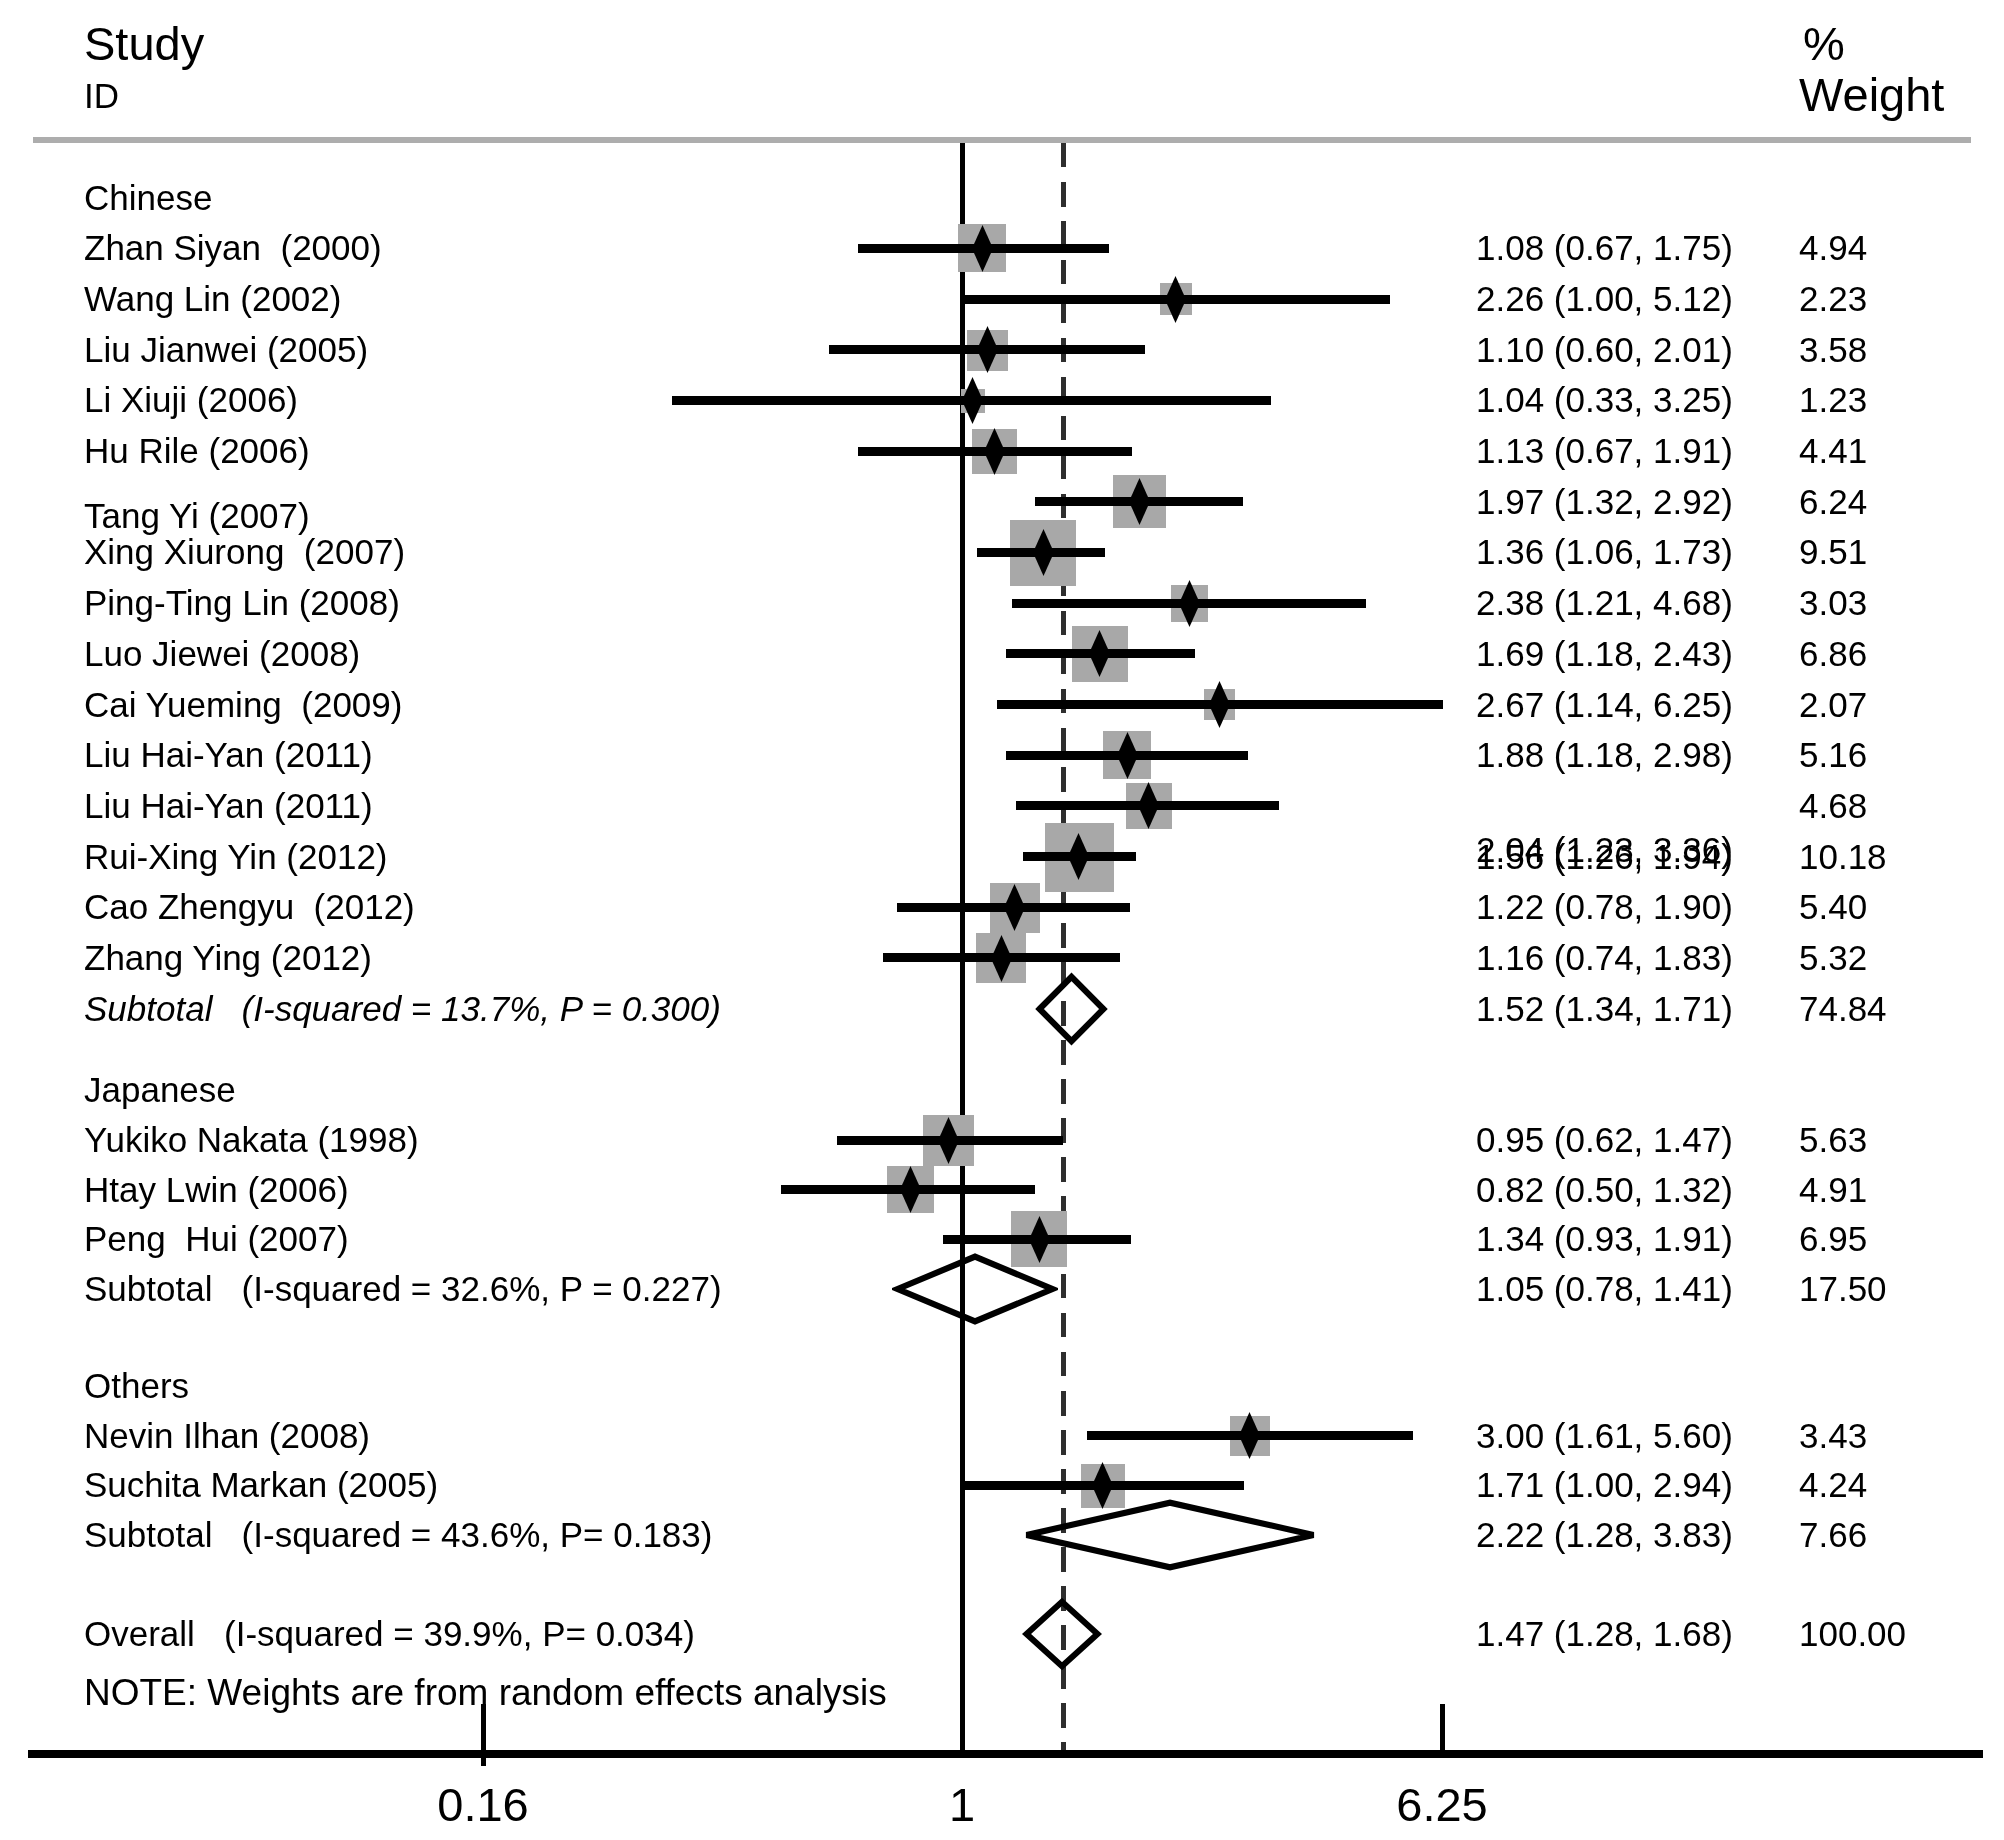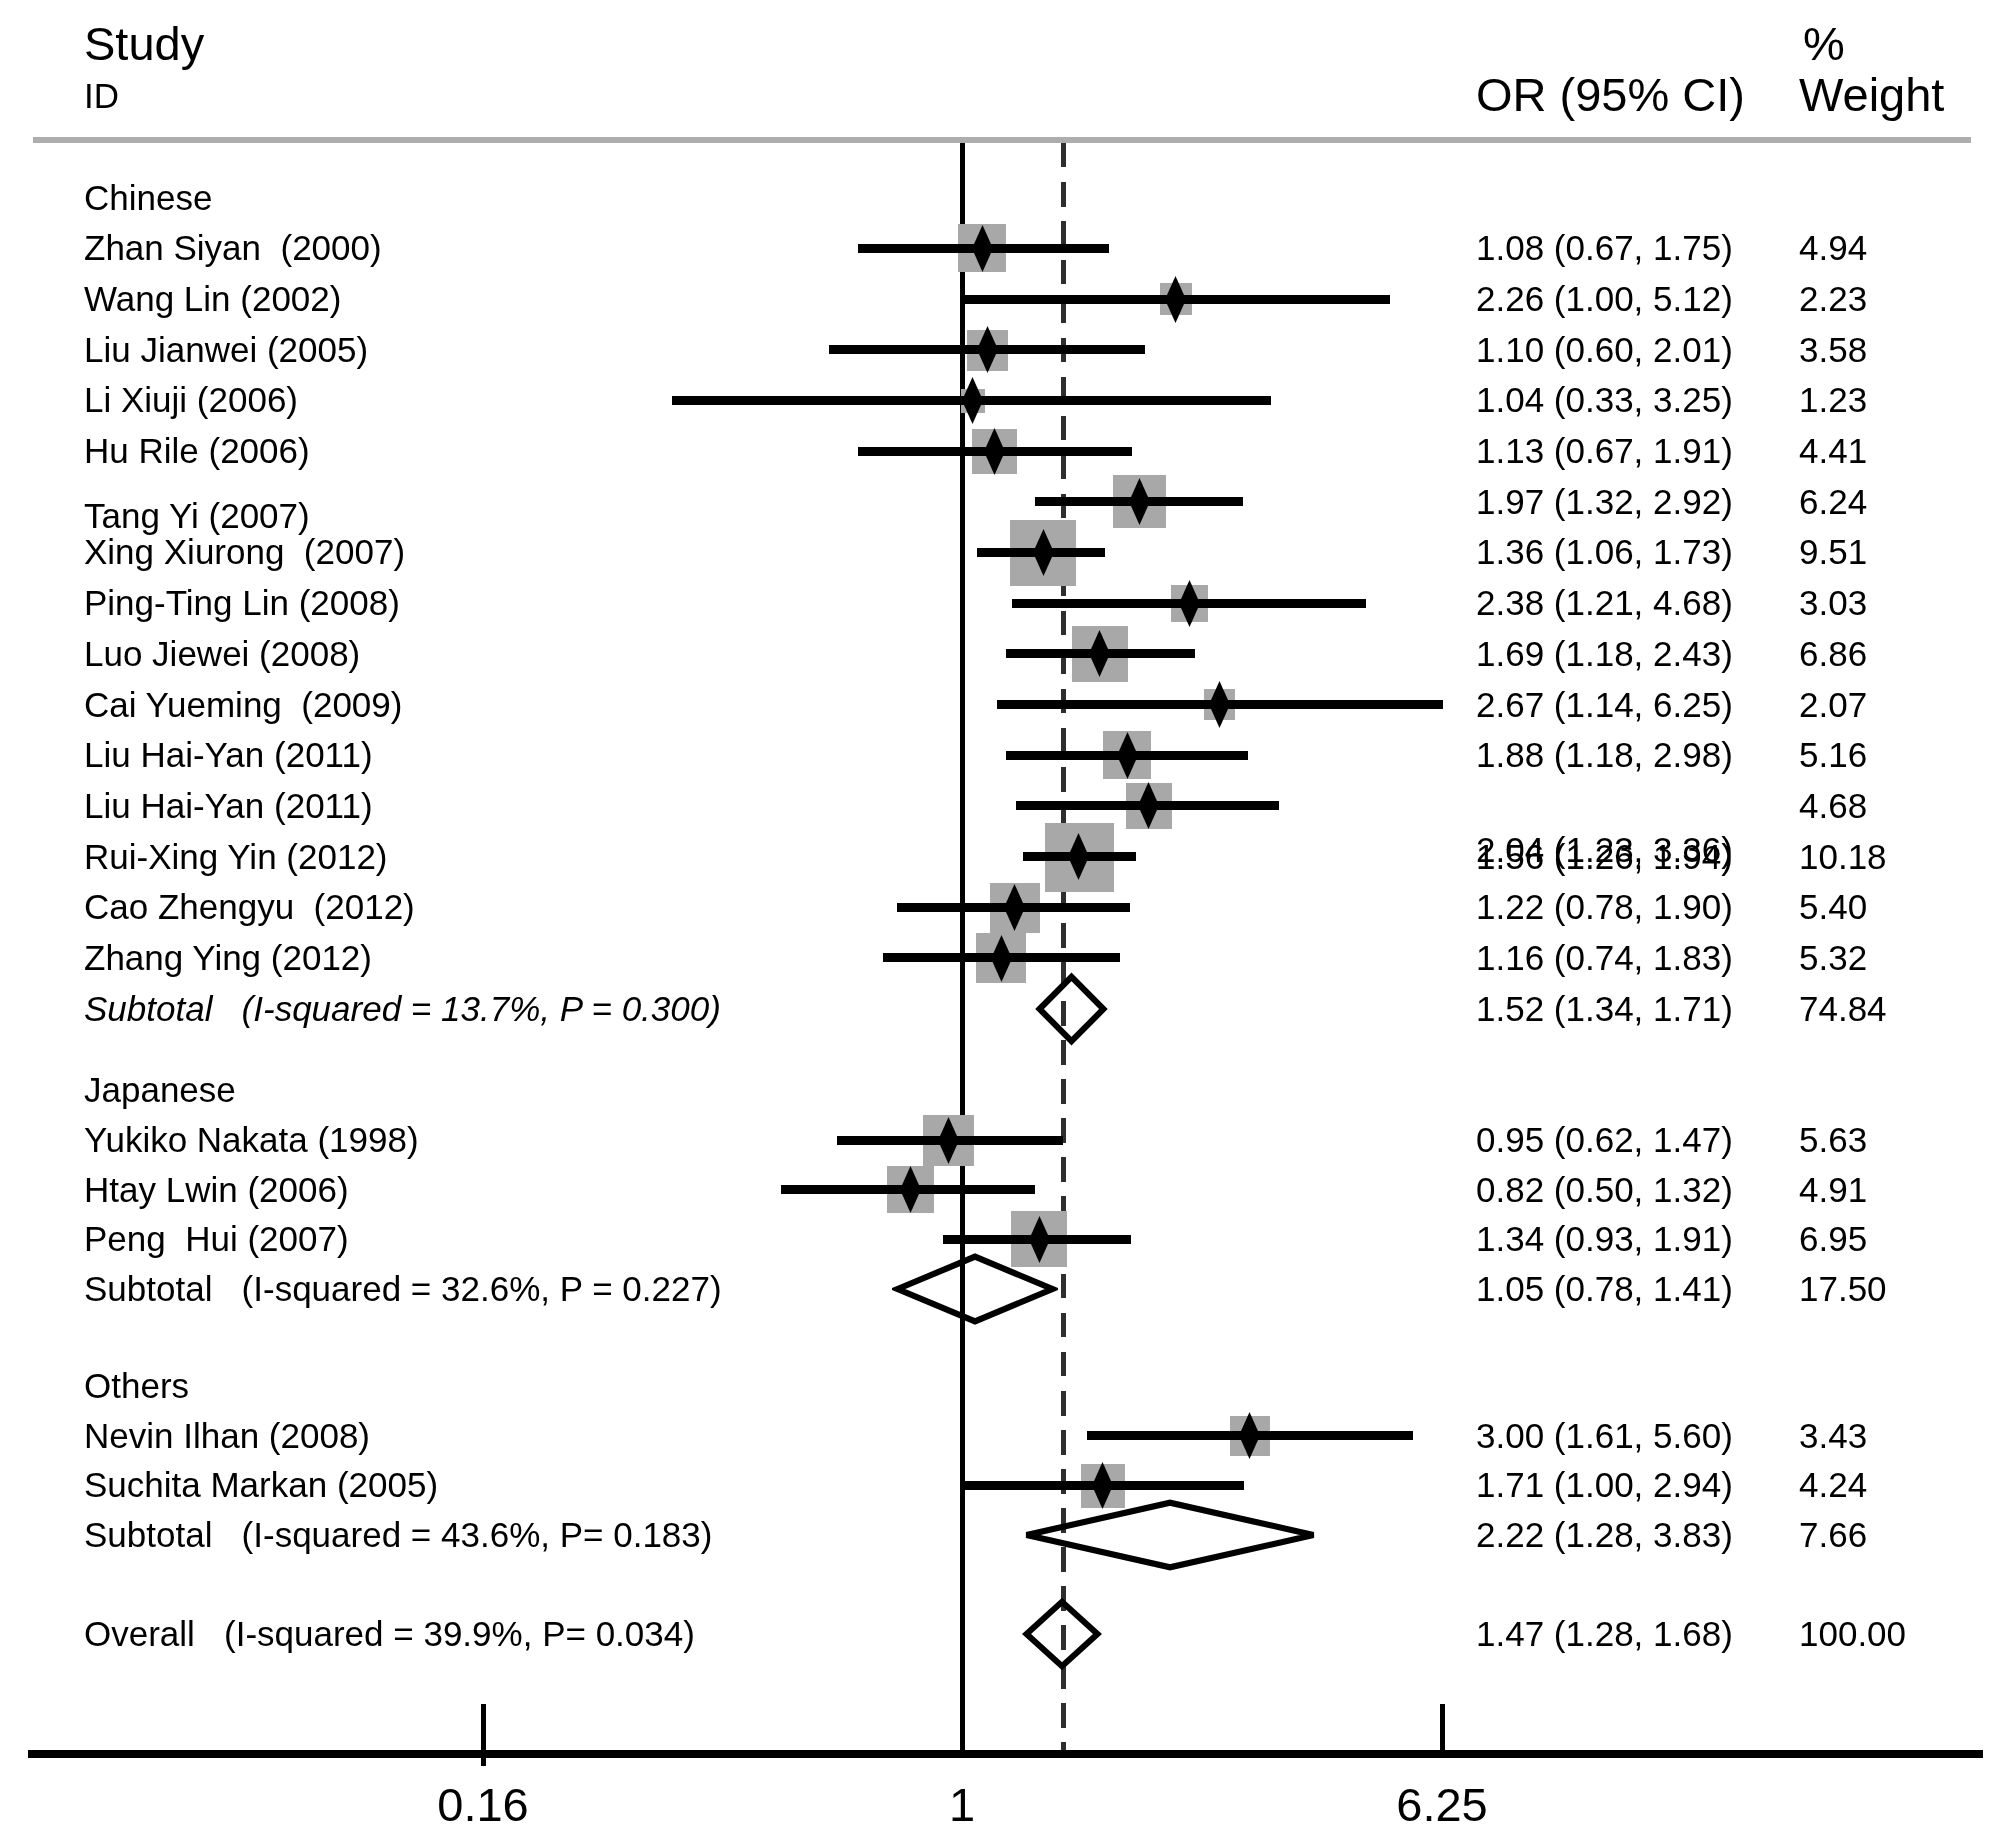--- a/index.html
+++ b/index.html
@@ -26,30 +26,30 @@
     clip-path:polygon(50% 0,100% 50%,50% 100%,0 50%);}
   .dia{position:absolute;z-index:3;}
 </style>
 </head>
 <body>
 
 <div id="canvas">
 
   <div class="t hdr" style="left:84px;top:43px;">Study</div>
   <div class="t hdr-sm" style="left:84px;top:96px;">ID</div>
-  <div class="t hdr" style="left:1476px;top:94px;">OR (95% CI)</div>
   <div class="t hdr" style="left:1803px;top:43px;">%</div>
   <div class="t hdr" style="left:1799px;top:94px;">Weight</div>
 
   <div class="sep" style="left:33px;top:137px;width:1938px;height:5.6px;"></div>
 
   <div class="vline" id="null-line" style="top: 143px; width: 4.5px; height: 1608px; left: 960px;"></div>
   <div class="vdash" id="dash-line" style="top: 143px; height: 1608px; left: 1061px;"></div>
   <div class="axis" style="left:28px;top:1750px;width:1955px;height:7.8px;"></div>
 
+  <div class="t note" style="left:84px;top:1693px;">NOTE: Weights are from random effects analysis</div>
 
   <div id="gen">
       <div class="t lbl" style="left:84px;top:198px;">Chinese</div>
       <div class="t lbl" style="left:84px;top:248px;">Zhan Siyan  (2000)</div>
       <div class="sq" style="left:958px;top:224px;width:48px;height:48px;"></div>
       <div class="ci" style="left:858px;top:244px;width:251px;"></div>
       <div class="mk" style="left:972px;top:225px;"></div>
       <div class="t num" style="left:1476px;top:248px;">1.08 (0.67, 1.75)</div>
       <div class="t num" style="left:1799px;top:248px;">4.94</div>
       <div class="t lbl" style="left:84px;top:299px;">Wang Lin (2002)</div>

